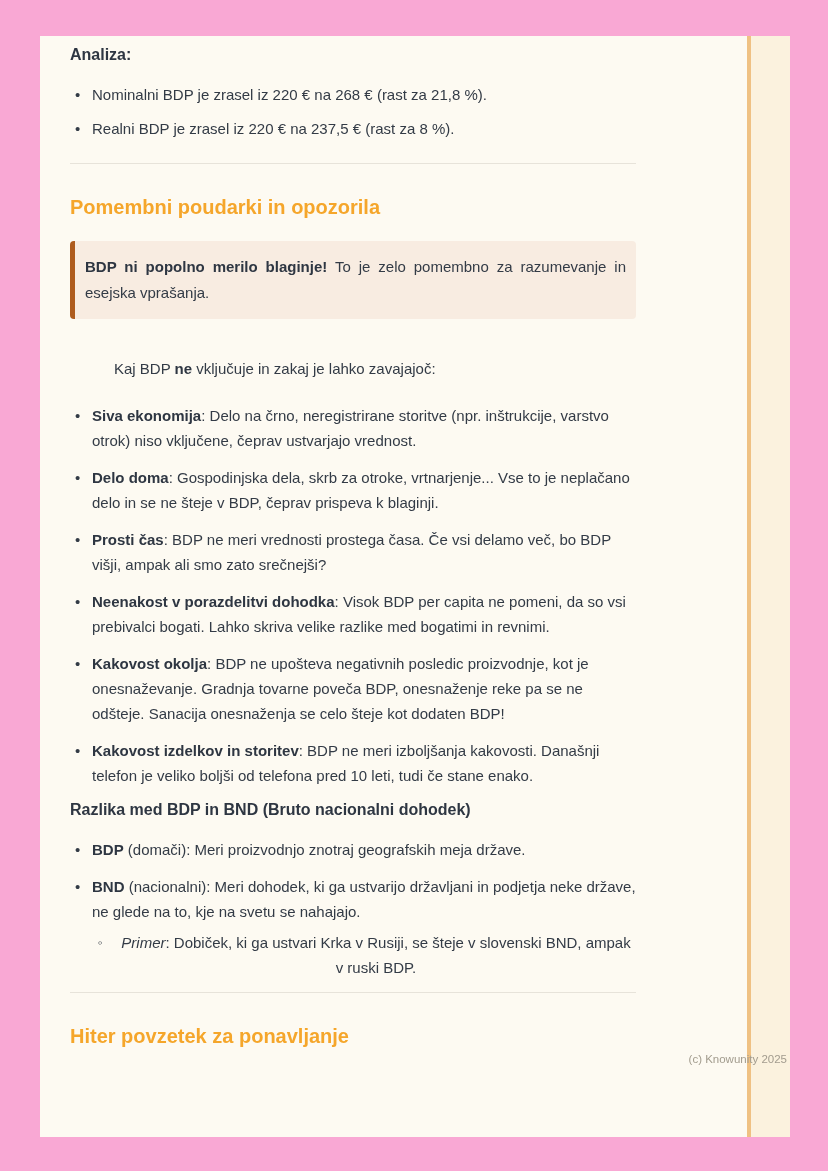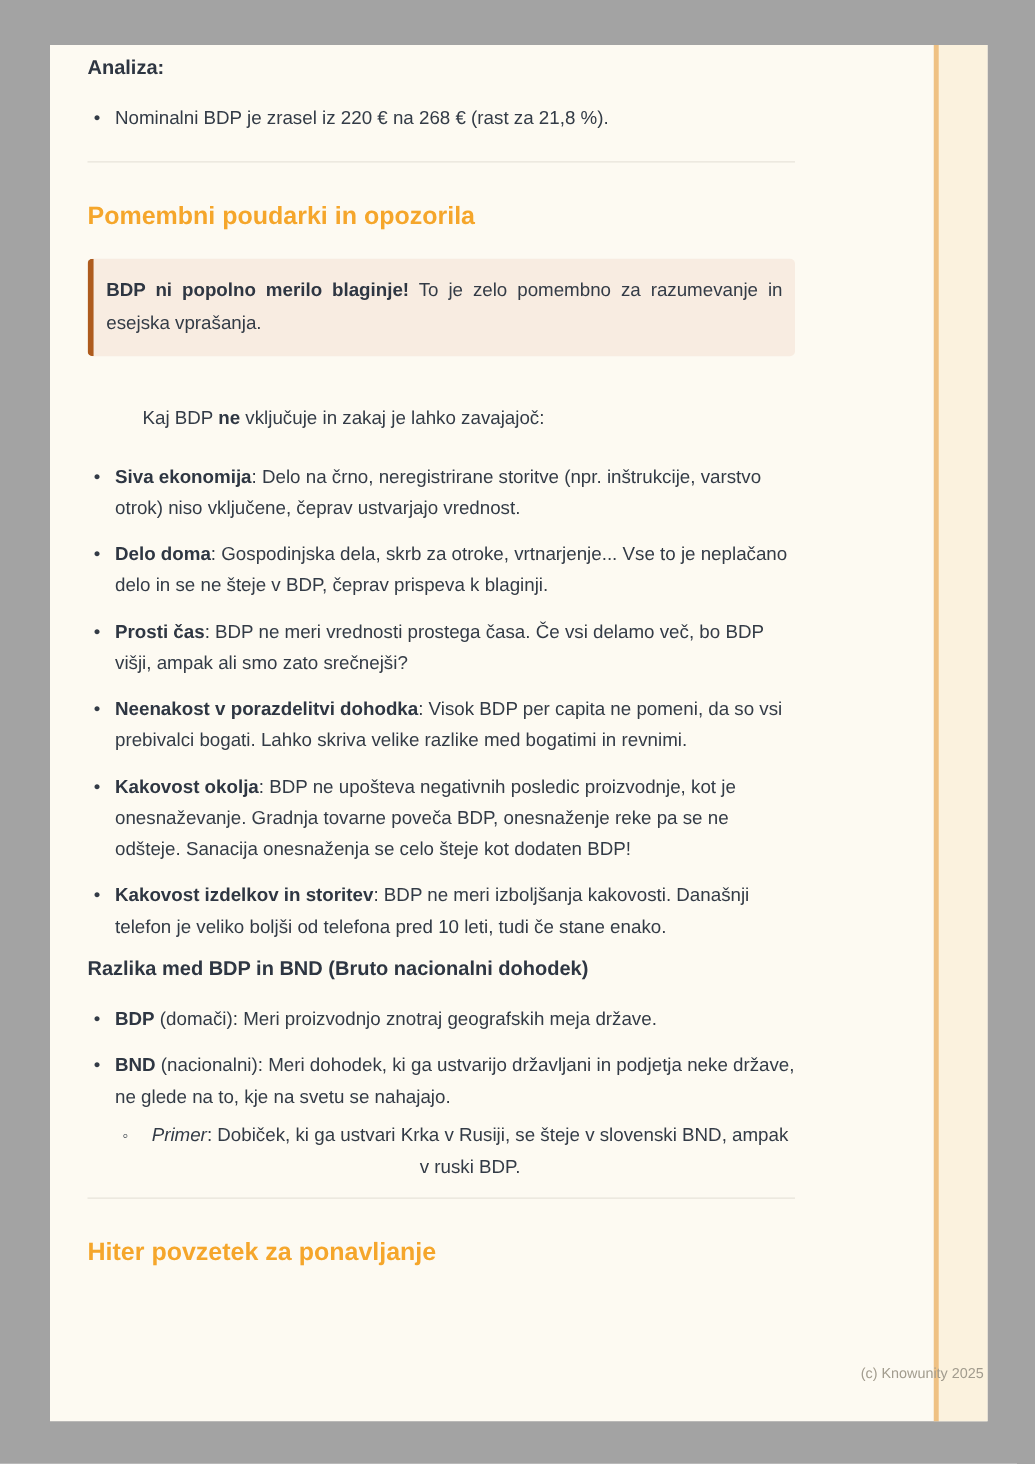--- a/index.html
+++ b/index.html
@@ -4,21 +4,21 @@
 <style>
   html, body { margin: 0; padding: 0; }
   body {
     width: 828px; height: 1171px;
     background: #ffffff;
     font-family: "Liberation Sans", sans-serif;
   }
   .page {
     position: relative;
     width: 828px; height: 1171px;
-    background: #a3a3a3;
+    background: #f9a8d4;
     overflow: hidden;
   }
   .card {
     position: absolute;
     left: 40px; top: 36px;
     width: 750px; height: 1101px;
     background: #FDFAF2;
   }
   .side-strip {
     position: absolute;
@@ -93,40 +93,41 @@
   ul.sub-list { margin-top: 6px; text-align: center; }
   ul.sub-list li { margin-bottom: 0; padding-left: 24px; }
   ul.sub-list li::before {
     content: "\25E6";
     left: 6px;
     font-size: 13px;
   }
   hr.divider-2 { margin-top: 8px; }
   .watermark {
     position: absolute;
-    right: 3px; top: 1056px;
+    right: 3px; top: 1016px;
     font-size: 11.5px;
     color: #A29C8E;
     line-height: 14px;
   }
 </style>
 </head>
 <body>
 
 <div class="page">
   <div class="card">
     <div class="side-strip"></div>
     <div class="side-line"></div>
 
     <div class="content">
 
       <h3 class="analysis-title">Analiza:</h3>
 
       <ul class="analysis-list">
         <li><span>Nominalni BDP je zrasel iz 220 € na 268 € (rast za 21,8 %).</span></li>
+        <li><span>Realni BDP je zrasel iz 220 € na 237,5 € (rast za 8 %).</span></li>
       </ul>
 
       <hr class="divider">
 
       <h2 class="accent-heading">Pomembni poudarki in opozorila</h2>
 
       <div class="callout">
         <span class="b">BDP ni popolno merilo blaginje!</span><span> To je zelo pomembno za razumevanje in esejska vprašanja.</span>
       </div>
 

